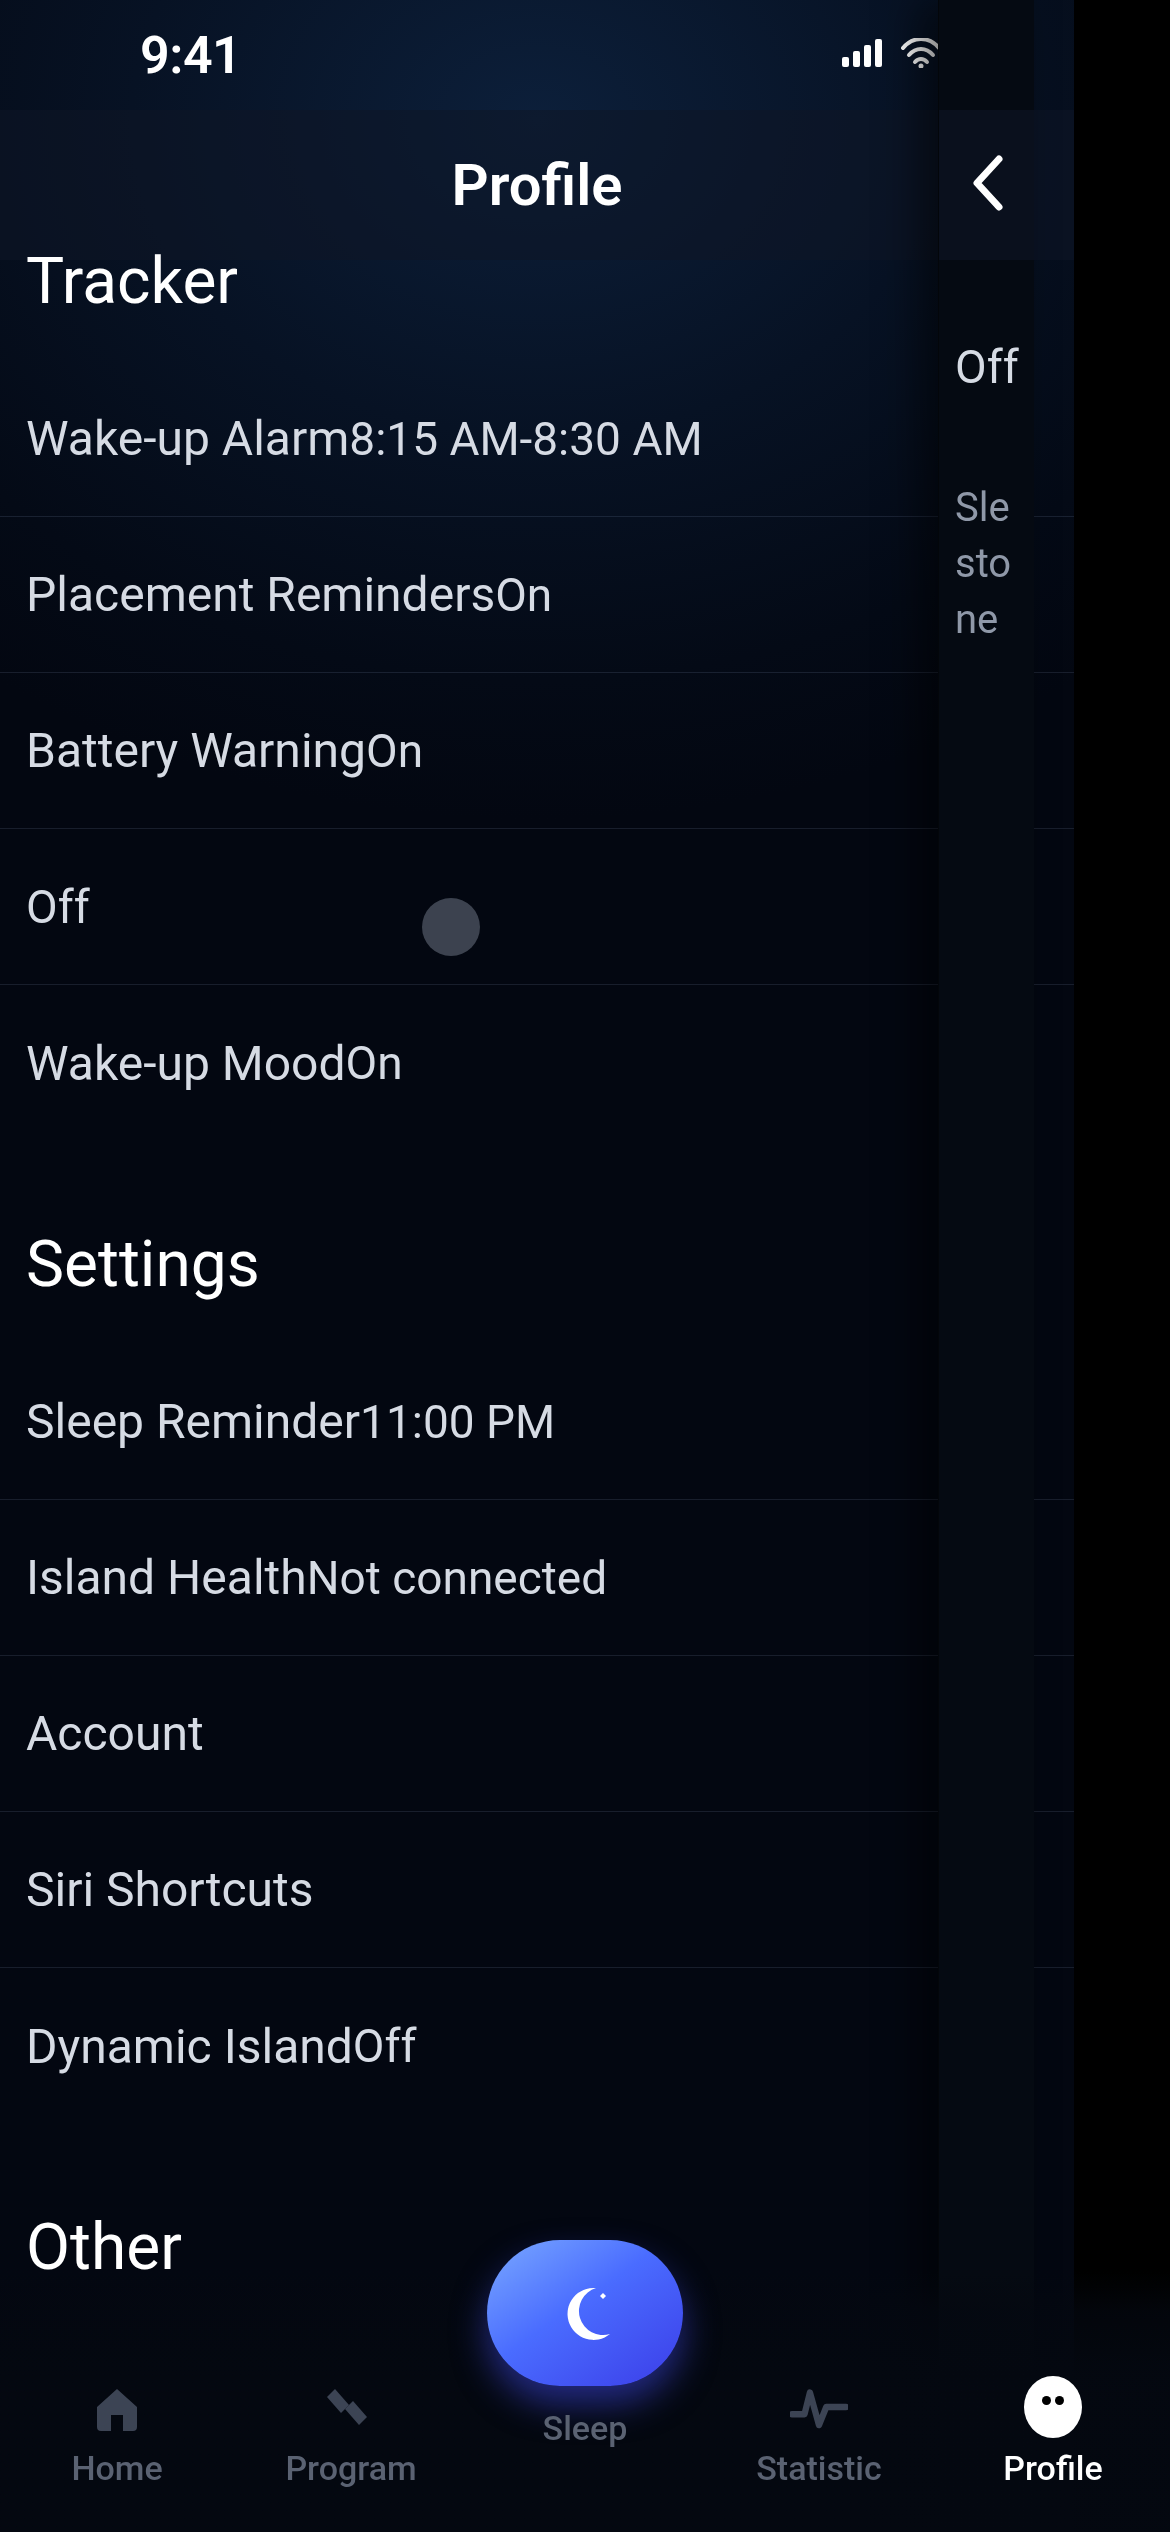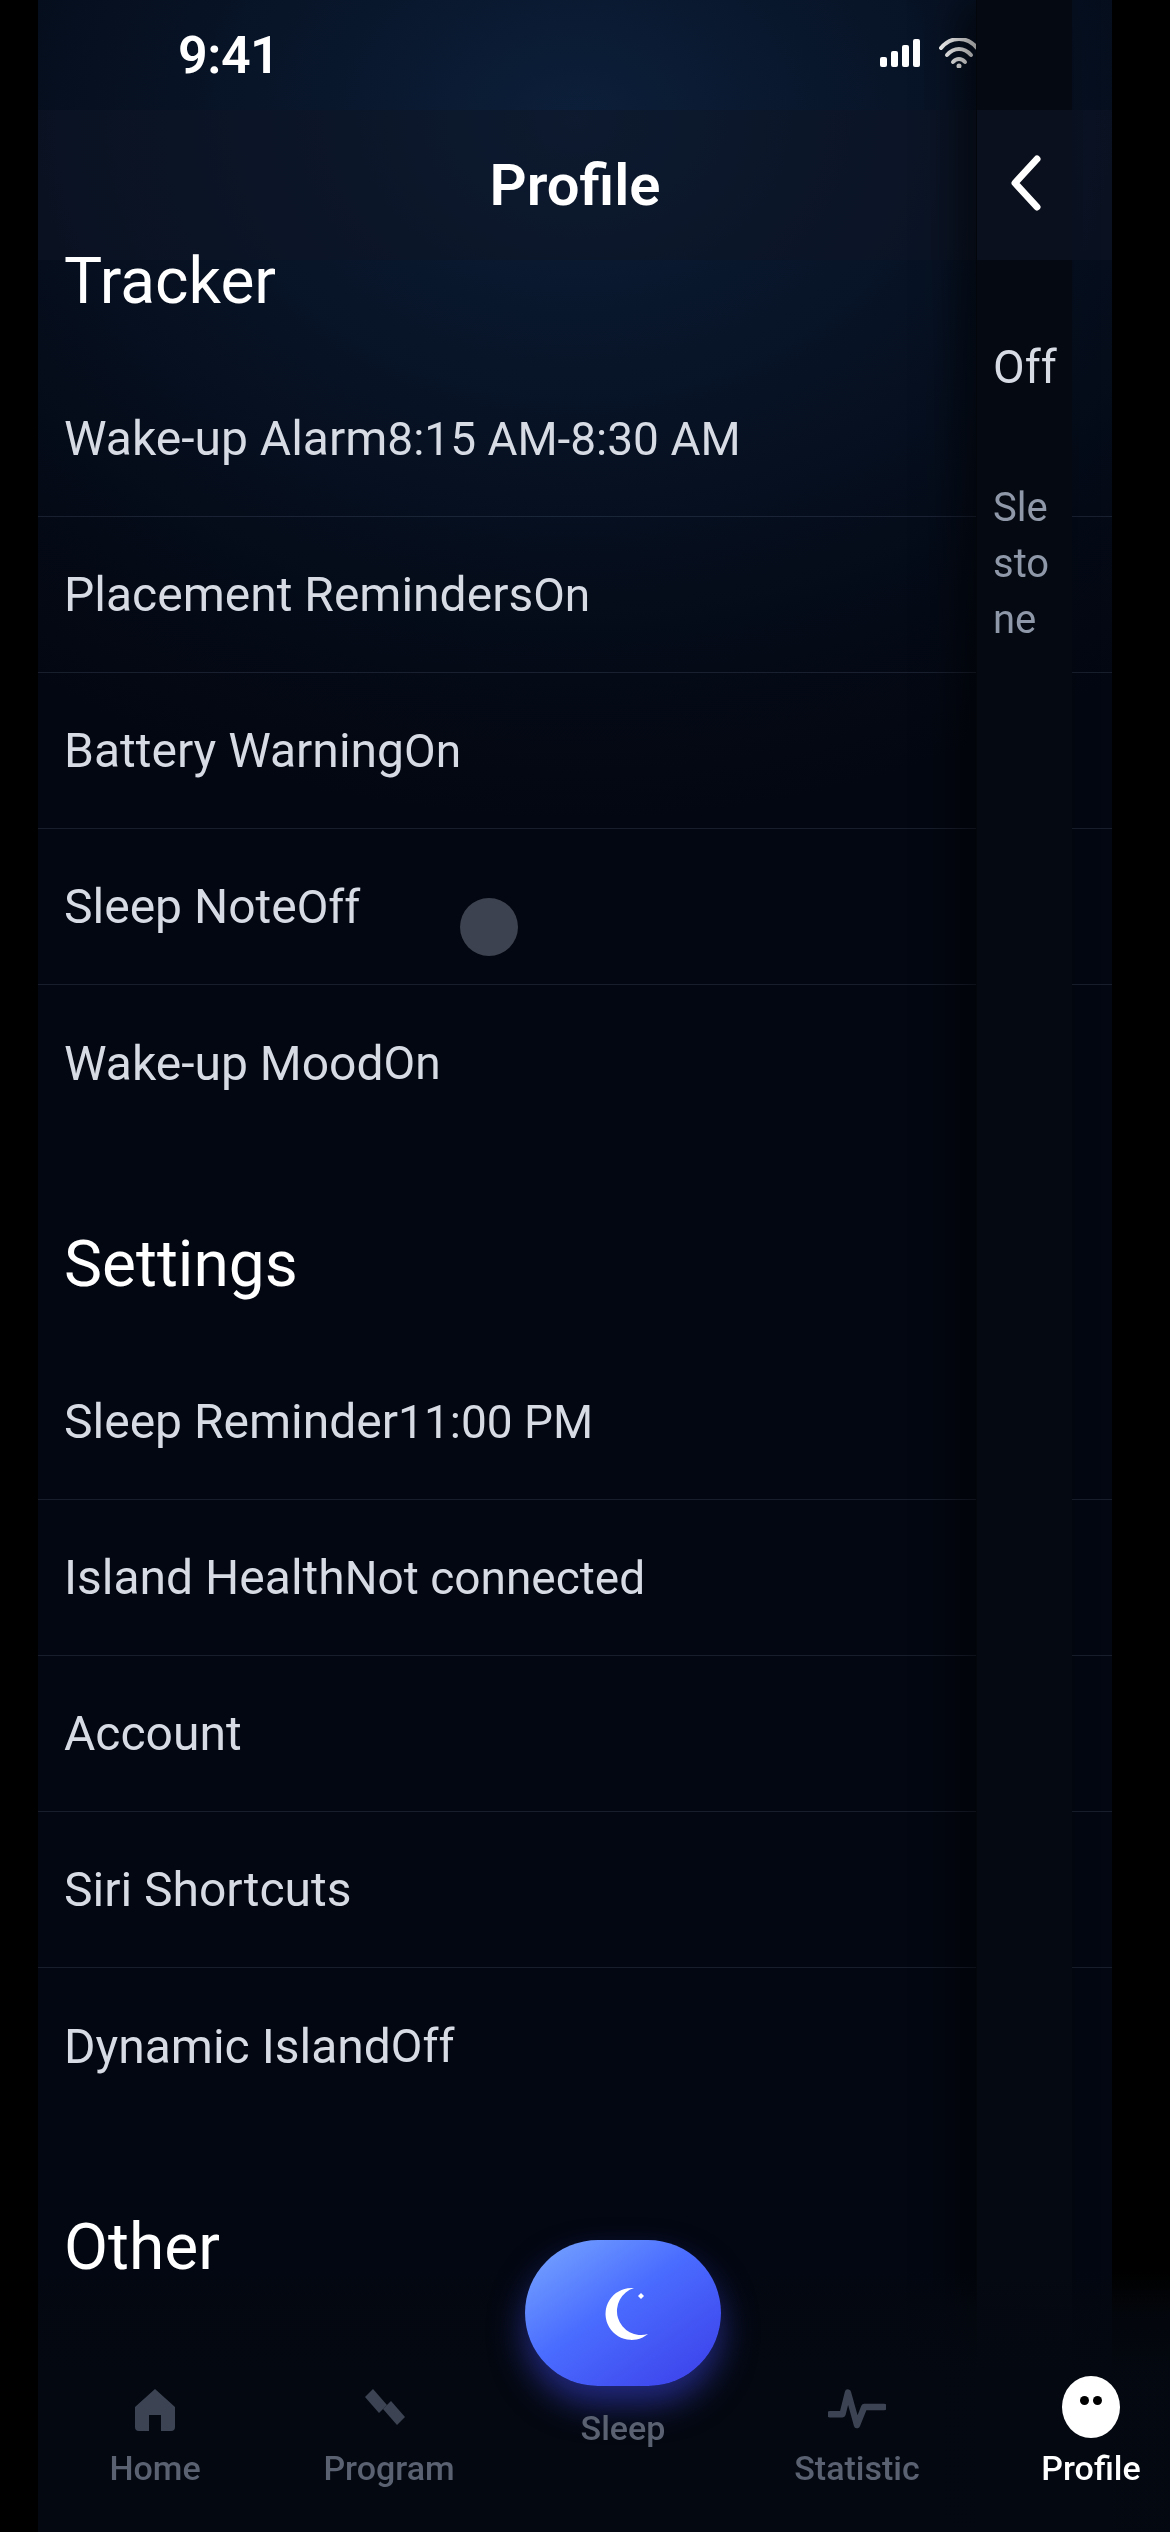--- a/index.html
+++ b/index.html
@@ -1,19 +1,19 @@
 <!DOCTYPE html>
 <html><head>
 <meta charset="utf-8">
 <style>
   * { margin: 0; padding: 0; box-sizing: border-box; -webkit-font-smoothing: antialiased; }
   html, body { width: 1170px; height: 2532px; overflow: hidden; background: #000; }
   body { font-family: -apple-system, BlinkMacSystemFont, "Segoe UI", Roboto, sans-serif; color: #fff; }
 
-  .viewport { position: relative; width: 1034px; height: 2532px; background: #05080f; margin-left: 38px; }
+  .viewport { position: relative; width: 1034px; height: 2532px; background: #05080f; }
 
   
   .main-panel {
     position: absolute;
     left: 0; top: 0;
     width: 1074px; height: 2532px;
     background: radial-gradient(ellipse 900px 700px at 50% 120px, #0c1f3a 0%, #071224 45%, #040a16 80%, #030711 100%);
     overflow: hidden;
   }
 
@@ -172,21 +172,20 @@
       </div>
       <div class="row">
         <span class="row-label">Placement Reminders</span>
         <span class="row-value">On</span>
       </div>
       <div class="row">
         <span class="row-label">Battery Warning</span>
         <span class="row-value">On</span>
       </div>
       <div class="row">
-        <span class="row-label">Sleep Note</span>
         <span class="row-value">Off</span>
       </div>
       <div class="row" style="border-bottom:none">
         <span class="row-label">Wake-up Mood</span>
         <span class="row-value">On</span>
       </div>
 
       <div class="section-gap"></div>
       <div class="section-header">Settings</div>
       <div style="height:42px"></div>

